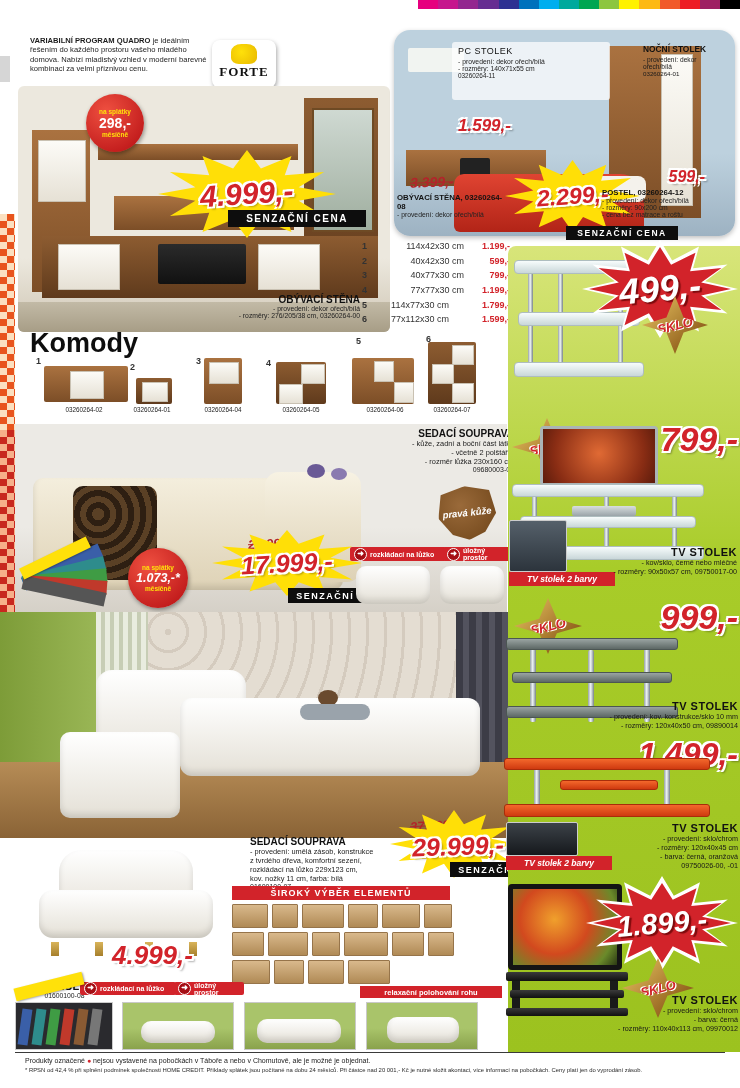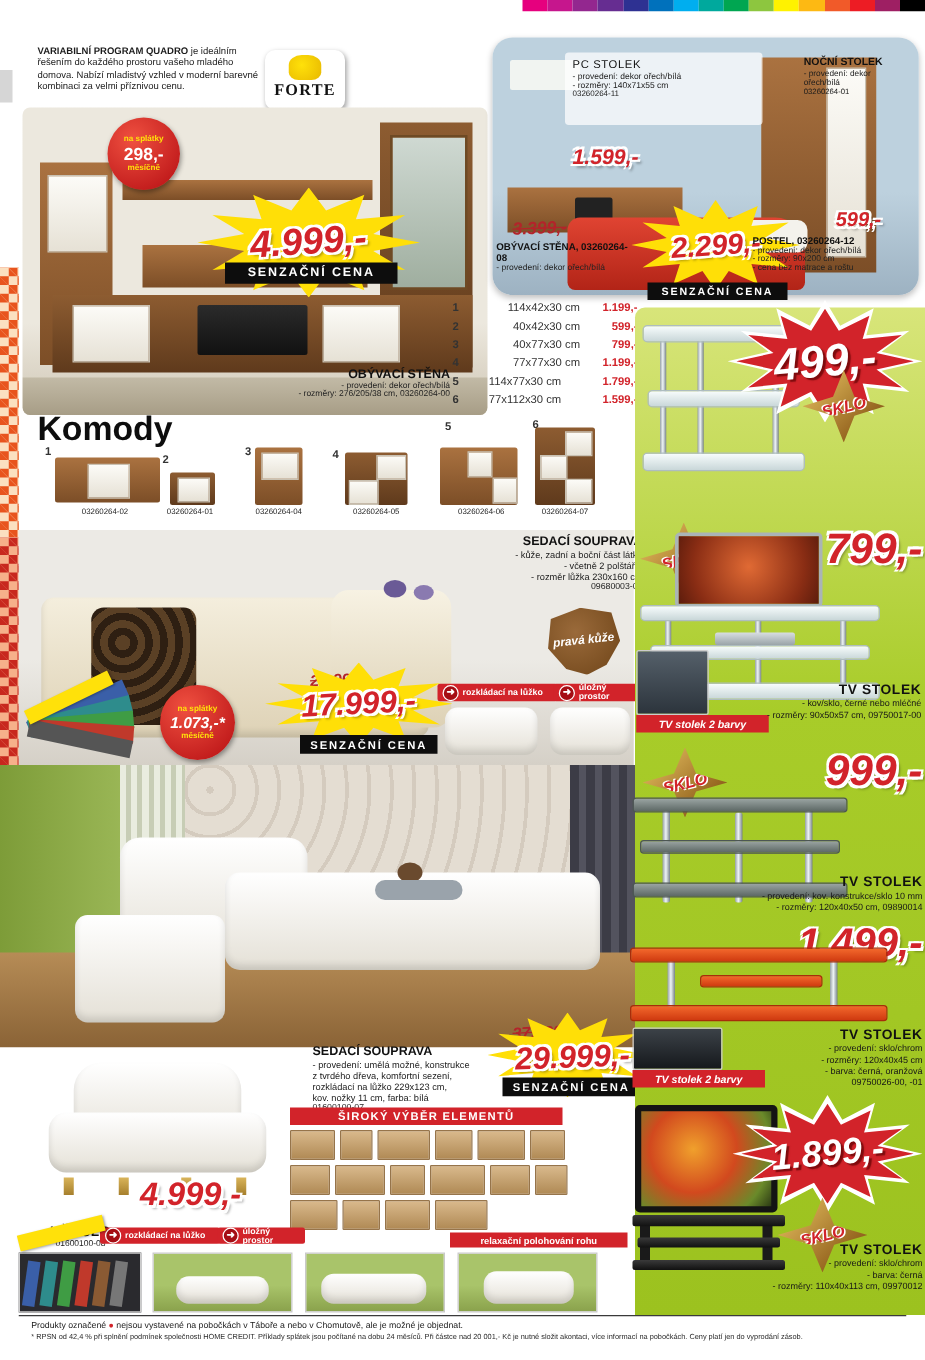--- a/index.html
+++ b/index.html
@@ -9,21 +9,21 @@
   
   .burst{clip-path:polygon(100% 50%,79% 57.8%,93.3% 75%,71.2% 71.2%,75% 93.3%,57.8% 79%,50% 100%,42.2% 79%,25% 93.3%,28.8% 71.2%,6.7% 75%,21% 57.8%,0% 50%,21% 42.2%,6.7% 25%,28.8% 28.8%,25% 6.7%,42.2% 21%,50% 0%,57.8% 21%,75% 6.7%,71.2% 28.8%,93.3% 25%,79% 42.2%);
          display:flex;align-items:center;justify-content:center;}
   .burstY{background:#ffdf07;}
   .burstR{background:#d2232a;}
   .burstW{background:#fff;}
   .redprice{font-weight:bold;font-style:italic;color:#d2232a;
     text-shadow:-2px -2px 0 #fff,2px -2px 0 #fff,-2px 2px 0 #fff,2px 2px 0 #fff,3px 3px 2px rgba(0,0,0,.3);}
   .whiteprice{color:#fff;font-weight:bold;font-style:italic;text-shadow:2px 2px 1px rgba(90,0,0,.7);}
   .oldprice{font-weight:bold;font-style:italic;color:#b3242a;text-decoration:line-through;}
-  .band{background:#0d0d0d;color:#fff;font-weight:bold;display:flex;align-items:center;justify-content:center;letter-spacing:1.5px;}
+  .band{background:#0d0d0d;color:#fff;font-weight:bold;display:flex;align-items:center;justify-content:center;letter-spacing:1.5px;margin-left:48px;}
   .pill{background:#d2232a;color:#fff;font-weight:bold;display:flex;align-items:center;gap:3px;border-radius:2px;padding:0 4px;}
   .pill .ico{flex:0 0 auto;width:11px;height:11px;background:#a50d14;border:1px solid #fff;border-radius:50%;
     color:#fff;font-size:8px;line-height:10px;text-align:center;font-style:normal;}
   .circle-badge{border-radius:50%;background:radial-gradient(circle at 35% 30%,#ef5040,#b50d12);
     color:#fff;display:flex;flex-direction:column;align-items:center;justify-content:center;text-align:center;
     box-shadow:1px 2px 4px rgba(0,0,0,.4);}
   .circle-badge .y{color:#ffe10a;font-weight:bold;}
   .sklo{clip-path:polygon(50% 0,63% 37%,100% 50%,63% 63%,50% 100%,37% 63%,0 50%,37% 37%);
     background:linear-gradient(135deg,#ecc765,#9a6a23 70%,#6e4a16);display:flex;align-items:center;justify-content:center;}
   .sklo span{color:#d2232a;font-weight:bold;font-style:italic;transform:rotate(-14deg);
@@ -297,21 +297,21 @@
     <div class="abs sofa-blob" style="left:96px;top:58px;width:150px;height:96px;border-radius:16px;"></div>
     <div class="abs sofa-blob" style="left:180px;top:86px;width:300px;height:78px;border-radius:12px;"></div>
     <div class="abs sofa-blob" style="left:60px;top:120px;width:120px;height:86px;border-radius:10px;"></div>
     <div class="abs" style="left:318px;top:78px;width:20px;height:16px;background:#6a4a2e;border-radius:50%;"></div>
     <div class="abs" style="left:300px;top:92px;width:70px;height:16px;background:#9aa3ab;border-radius:8px;"></div>
   </div>
 
 
   <div class="abs" style="left:250px;top:836px;width:152px;">
     <div style="font-size:10px;font-weight:bold;color:#111;">SEDACÍ SOUPRAVA</div>
-    <div style="font-size:7.4px;color:#222;">- provedení: umělá možné, konstrukce</div>
+    <div style="font-size:7.4px;color:#222;">- provedení: umělá zásob, konstrukce</div>
     <div style="font-size:7.4px;color:#222;">z tvrdého dřeva, komfortní sezení,</div>
     <div style="font-size:7.4px;color:#222;">rozkládací na lůžko 229x123 cm,</div>
     <div style="font-size:7.4px;color:#222;">kov. nožky 11 cm, farba: bílá</div>
     <div style="font-size:7px;color:#222;">01600100-07</div>
   </div>
 
   <div class="abs oldprice" style="left:410px;top:818px;font-size:13px;transform:rotate(-3deg);">37.999,-</div>
   <div class="abs burst burstY" style="left:390px;top:810px;width:128px;height:68px;"></div>
   <div class="abs redprice" style="left:378px;top:832px;width:160px;text-align:center;font-size:25px;transform:rotate(-2deg);">29.999,-</div>
   <div class="abs band" style="left:402px;top:862px;width:110px;height:15px;font-size:9px;">SENZAČNÍ CENA</div>

